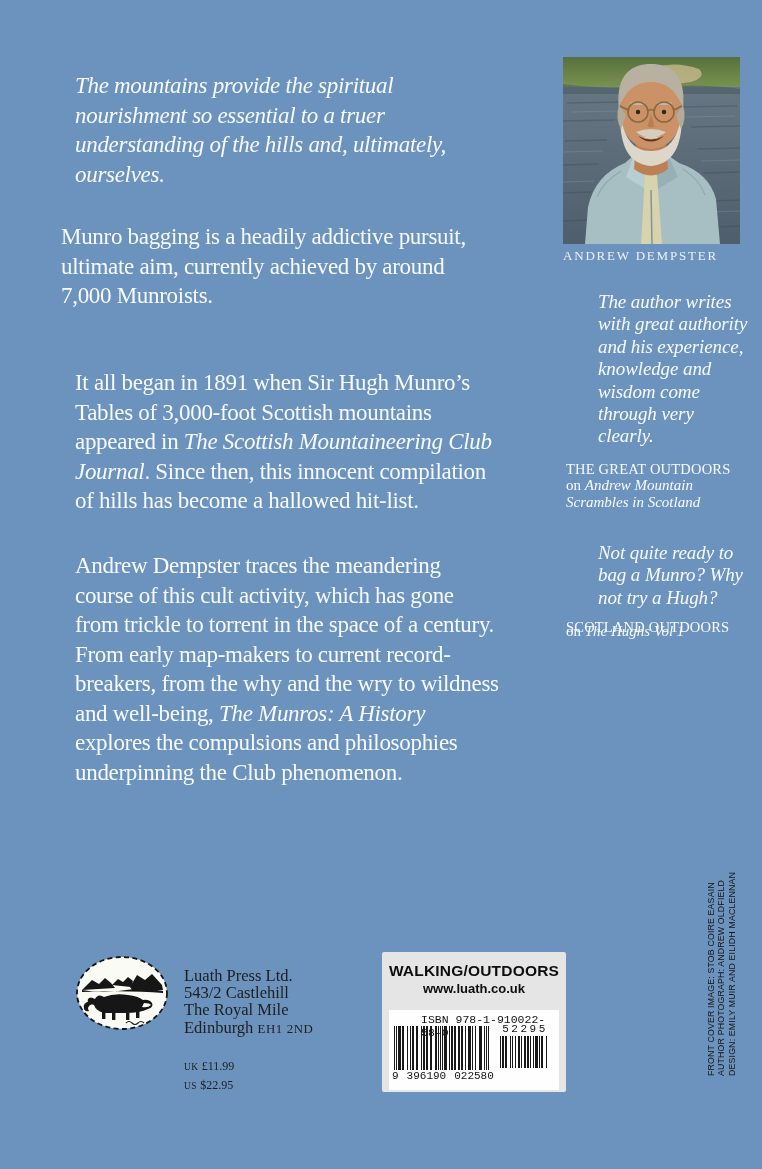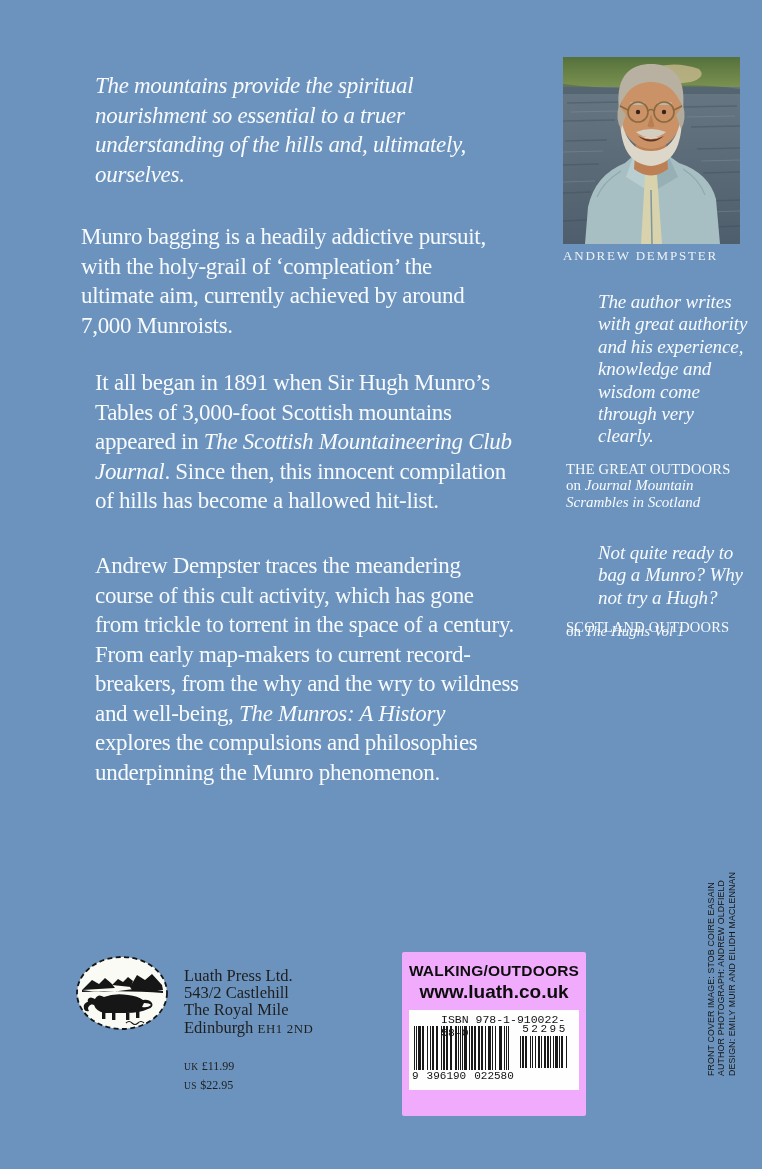--- a/index.html
+++ b/index.html
@@ -7,38 +7,38 @@
     position:relative;width:762px;height:1169px;overflow:hidden;
     background:#6C93BD;
     font-family:"Liberation Serif",serif;
     color:#F8FBFE;
   }
   .block{position:absolute;}
   .ln{white-space:nowrap;}
   .it{font-style:italic;text-align:center;}
   .sc{font-size:78%;letter-spacing:.6px;}
   
-  .body-text{font-size:23px;line-height:29.5px;letter-spacing:-.3px;margin-left:20px;}
+  .body-text{font-size:23px;line-height:29.5px;letter-spacing:-.3px;}
   .pull-quote{font-style:italic;}
   
   .photo-caption{font-size:13px;letter-spacing:1.8px;color:#EDF2F8;}
   .review-quote{font-style:italic;font-size:19px;line-height:22.4px;letter-spacing:-.1px;margin-left:32px;}
   .review-source{font-size:14.5px;letter-spacing:.2px;}
   .review-work{font-size:15px;line-height:17px;}
   
   .dark{color:#1E1E1E;}
   .address{font-size:16.5px;line-height:17.2px;}
   .prices{font-size:12px;line-height:17.5px;}
   .barcode-panel{
-    position:absolute;left:402px;top:952px;width:184px;height:164px;
-    background:#f0abfc;border-radius:2px;
+    position:absolute;left:382px;top:952px;width:184px;height:140px;
+    background:#e5e5e5;border-radius:2px;
     font-family:"Liberation Sans",sans-serif;color:#0D0D0D;
   }
   .bc-category{position:absolute;top:10px;left:0;width:100%;text-align:center;font-weight:bold;font-size:15.5px;letter-spacing:.2px;}
-  .bc-site{position:absolute;top:29px;left:0;width:100%;text-align:center;font-weight:bold;font-size:19px;}
+  .bc-site{position:absolute;top:29px;left:0;width:100%;text-align:center;font-weight:bold;font-size:13px;}
   .bc-white{position:absolute;left:7px;top:58px;width:170px;height:80px;background:#FEFEFE;}
   .bc-isbn{position:absolute;left:5px;top:3px;font-family:"Liberation Mono",monospace;font-size:11.5px;color:#111;margin-left:27px;}
   .bc-bars{position:absolute;left:5px;top:16px;}
   .bc-digits{position:absolute;left:3px;top:60px;display:flex;gap:8px;font-family:"Liberation Mono",monospace;font-size:11px;color:#111;}
   .bc-addon-digits{position:absolute;left:105px;top:13px;width:62px;text-align:center;font-family:"Liberation Mono",monospace;font-size:11px;letter-spacing:2.5px;color:#111;}
   .bc-addon-bars{position:absolute;left:110px;top:26px;}
   .credits{
     position:absolute;left:706px;top:890px;width:186px;
     transform:rotate(-90deg) translateX(-100%);transform-origin:0 0;
     font-family:"Liberation Sans",sans-serif;font-size:8.8px;line-height:10.4px;
@@ -52,40 +52,39 @@
 
   <section class="block body-text pull-quote" style="left:75px;top:71px;width:485px">
       <div class="ln"><span>The mountains provide the spiritual</span></div>
       <div class="ln"><span>nourishment so essential to a truer</span></div>
       <div class="ln"><span>understanding of the hills and, ultimately,</span></div>
       <div class="ln"><span>ourselves.</span></div>
     </section>
 
   <section class="block body-text" style="left:61px;top:222px;width:490px">
       <div class="ln"><span>Munro bagging is a headily addictive pursuit,</span></div>
-      <div class="ln"><span>with the holy-grail of ‘compleation’ the</span></div>
       <div class="ln"><span>ultimate aim, currently achieved by around</span></div>
       <div class="ln"><span>7,000 Munroists.</span></div>
     </section>
   <section class="block body-text" style="left:75px;top:368px;width:490px">
       <div class="ln"><span>It all began in 1891 when Sir Hugh Munro’s</span></div>
       <div class="ln"><span>Tables of 3,000-foot Scottish mountains</span></div>
       <div class="ln"><span>appeared in </span><span class="it">The Scottish Mountaineering Club</span></div>
       <div class="ln"><span class="it">Journal</span><span>. Since then, this innocent compilation</span></div>
       <div class="ln"><span>of hills has become a hallowed hit-list.</span></div>
     </section>
   <section class="block body-text" style="left:75px;top:551px;width:490px">
       <div class="ln"><span>Andrew Dempster traces the meandering</span></div>
       <div class="ln"><span>course of this cult activity, which has gone</span></div>
       <div class="ln"><span>from trickle to torrent in the space of a century.</span></div>
       <div class="ln"><span>From early map-makers to current record-</span></div>
       <div class="ln"><span>breakers, from the why and the wry to wildness</span></div>
       <div class="ln"><span>and well-being, </span><span class="it">The Munros: A History</span></div>
       <div class="ln"><span>explores the compulsions and philosophies</span></div>
-      <div class="ln"><span>underpinning the Munro phenomenon.</span></div>
+      <div class="ln"><span>underpinning the Club phenomenon.</span></div>
     </section>
 
   <figure class="block" style="left:563px;top:57px;width:177px;height:187px;margin:0">
     <svg width="177" height="187" viewBox="0 0 177 187">
       <defs>
         <linearGradient id="water" x1="0" y1="0" x2="0" y2="1">
           <stop offset="0" stop-color="#6B7B86"></stop>
             <stop offset="1" stop-color="#4E5E6C"></stop>
         </linearGradient>
         <linearGradient id="hill" x1="0" y1="0" x2="0" y2="1">
@@ -162,21 +161,21 @@
       <div class="ln"><span>The author writes</span></div>
       <div class="ln"><span>with great authority</span></div>
       <div class="ln"><span>and his experience,</span></div>
       <div class="ln"><span>knowledge and</span></div>
       <div class="ln"><span>wisdom come</span></div>
       <div class="ln"><span>through very</span></div>
       <div class="ln"><span>clearly.</span></div>
     </section>
   <div class="block review-source" style="left:566px;top:461px;width:190px">THE GREAT OUTDOORS</div>
   <section class="block review-work" style="left:566px;top:477px;width:190px">
-      <div class="ln"><span>on </span><span class="it">Journal Mountain</span></div>
+      <div class="ln"><span>on </span><span class="it">Andrew Mountain</span></div>
       <div class="ln"><span class="it">Scrambles in Scotland</span></div>
     </section>
 
   <section class="block review-quote" style="left:566px;top:542px;width:190px">
       <div class="ln"><span>Not quite ready to</span></div>
       <div class="ln"><span>bag a Munro? Why</span></div>
       <div class="ln"><span>not try a Hugh?</span></div>
     </section>
   <div class="block review-source" style="left:566px;top:619px;width:190px">SCOTLAND OUTDOORS</div>
   <section class="block review-work" style="left:566px;top:623px;width:190px">

